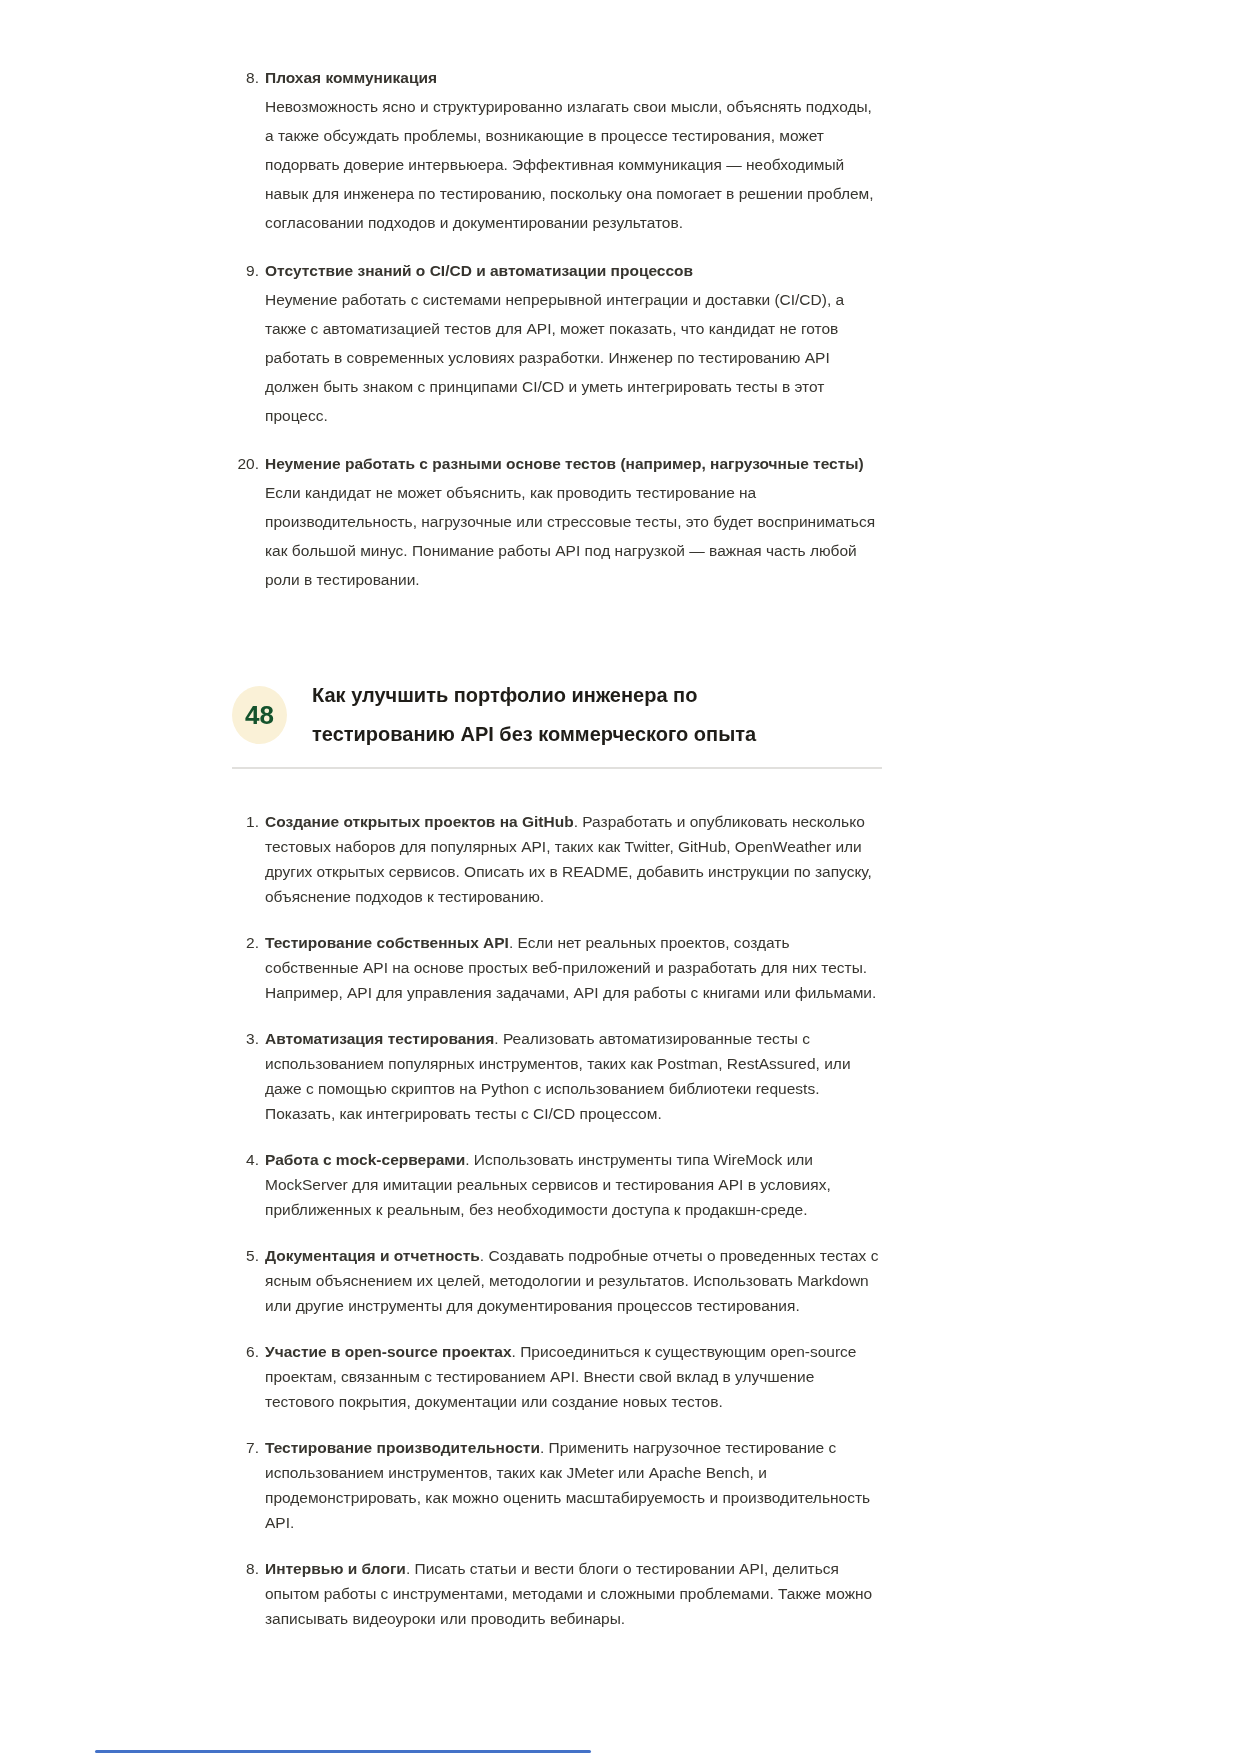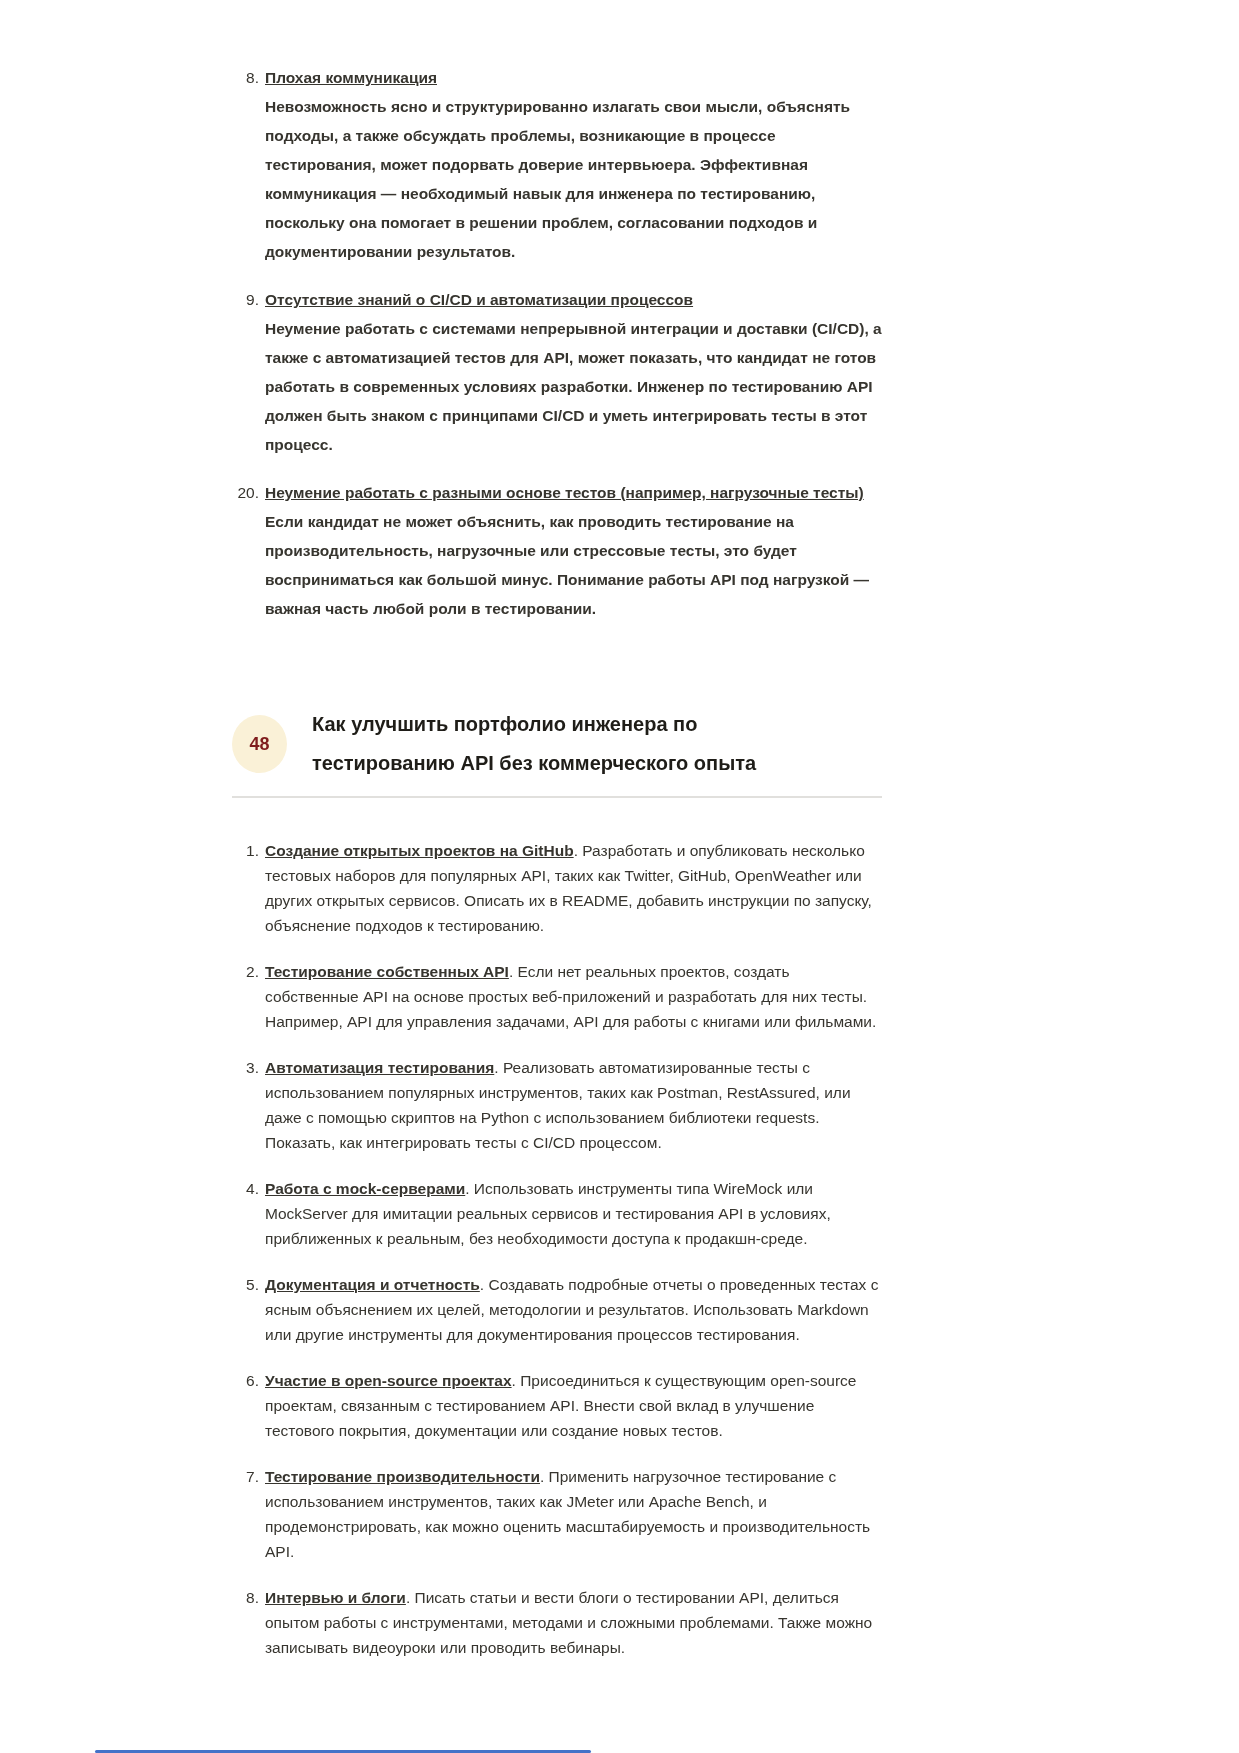--- a/index.html
+++ b/index.html
@@ -36,41 +36,41 @@
   .mistakes > li { margin-top: 19px; line-height: 29px; }
   .tips > li { margin-top: 21px; line-height: 25px; }
   .marker {
     position: absolute;
     left: 0;
     top: 0;
     width: 27px;
     text-align: right;
     font-weight: 400;
   }
-  .item-title { font-weight: 700; text-decoration: underline; }
+  .item-title { font-weight: 700; }
   .item-title.block { display: block; }
-  .item-body.block { display: block; font-weight: bold; }
+  .item-body.block { display: block; }
   .section-header {
     display: flex;
     align-items: center;
     gap: 25px;
     margin-top: 82px;
   }
   .badge {
     flex: 0 0 auto;
     width: 55px;
     height: 58px;
     border-radius: 50%;
     background: #faf1d7;
     display: flex;
     align-items: center;
     justify-content: center;
-    font-size: 18px;
+    font-size: 26px;
     font-weight: 700;
-    color: #7f1d1d;
+    color: #14532d;
   }
   .section-title {
     margin: 0;
     font-size: 20px;
     font-weight: 700;
     line-height: 39px;
     color: #1f1d18;
   }
   .section-title .line { display: block; }
   .divider {

